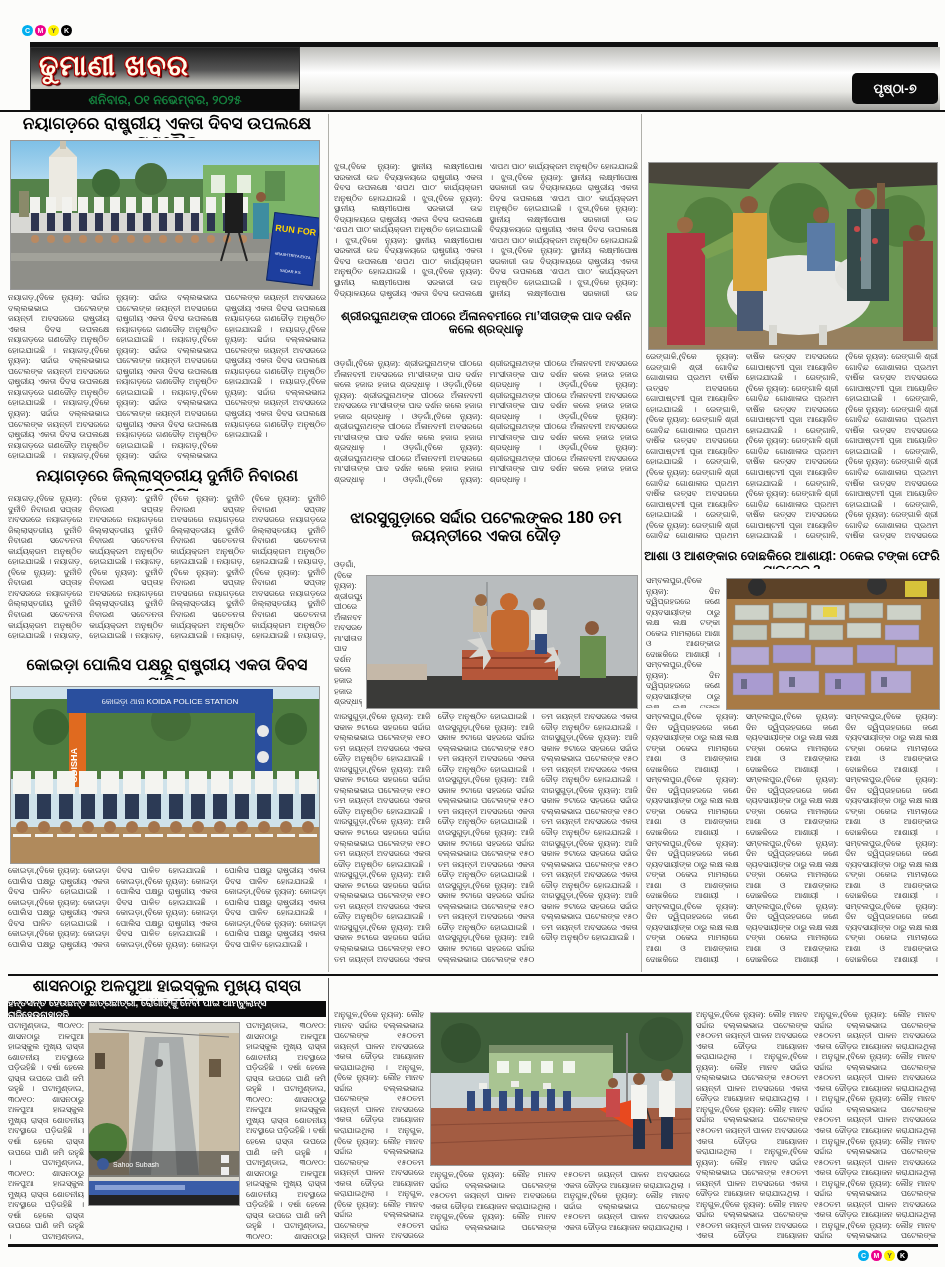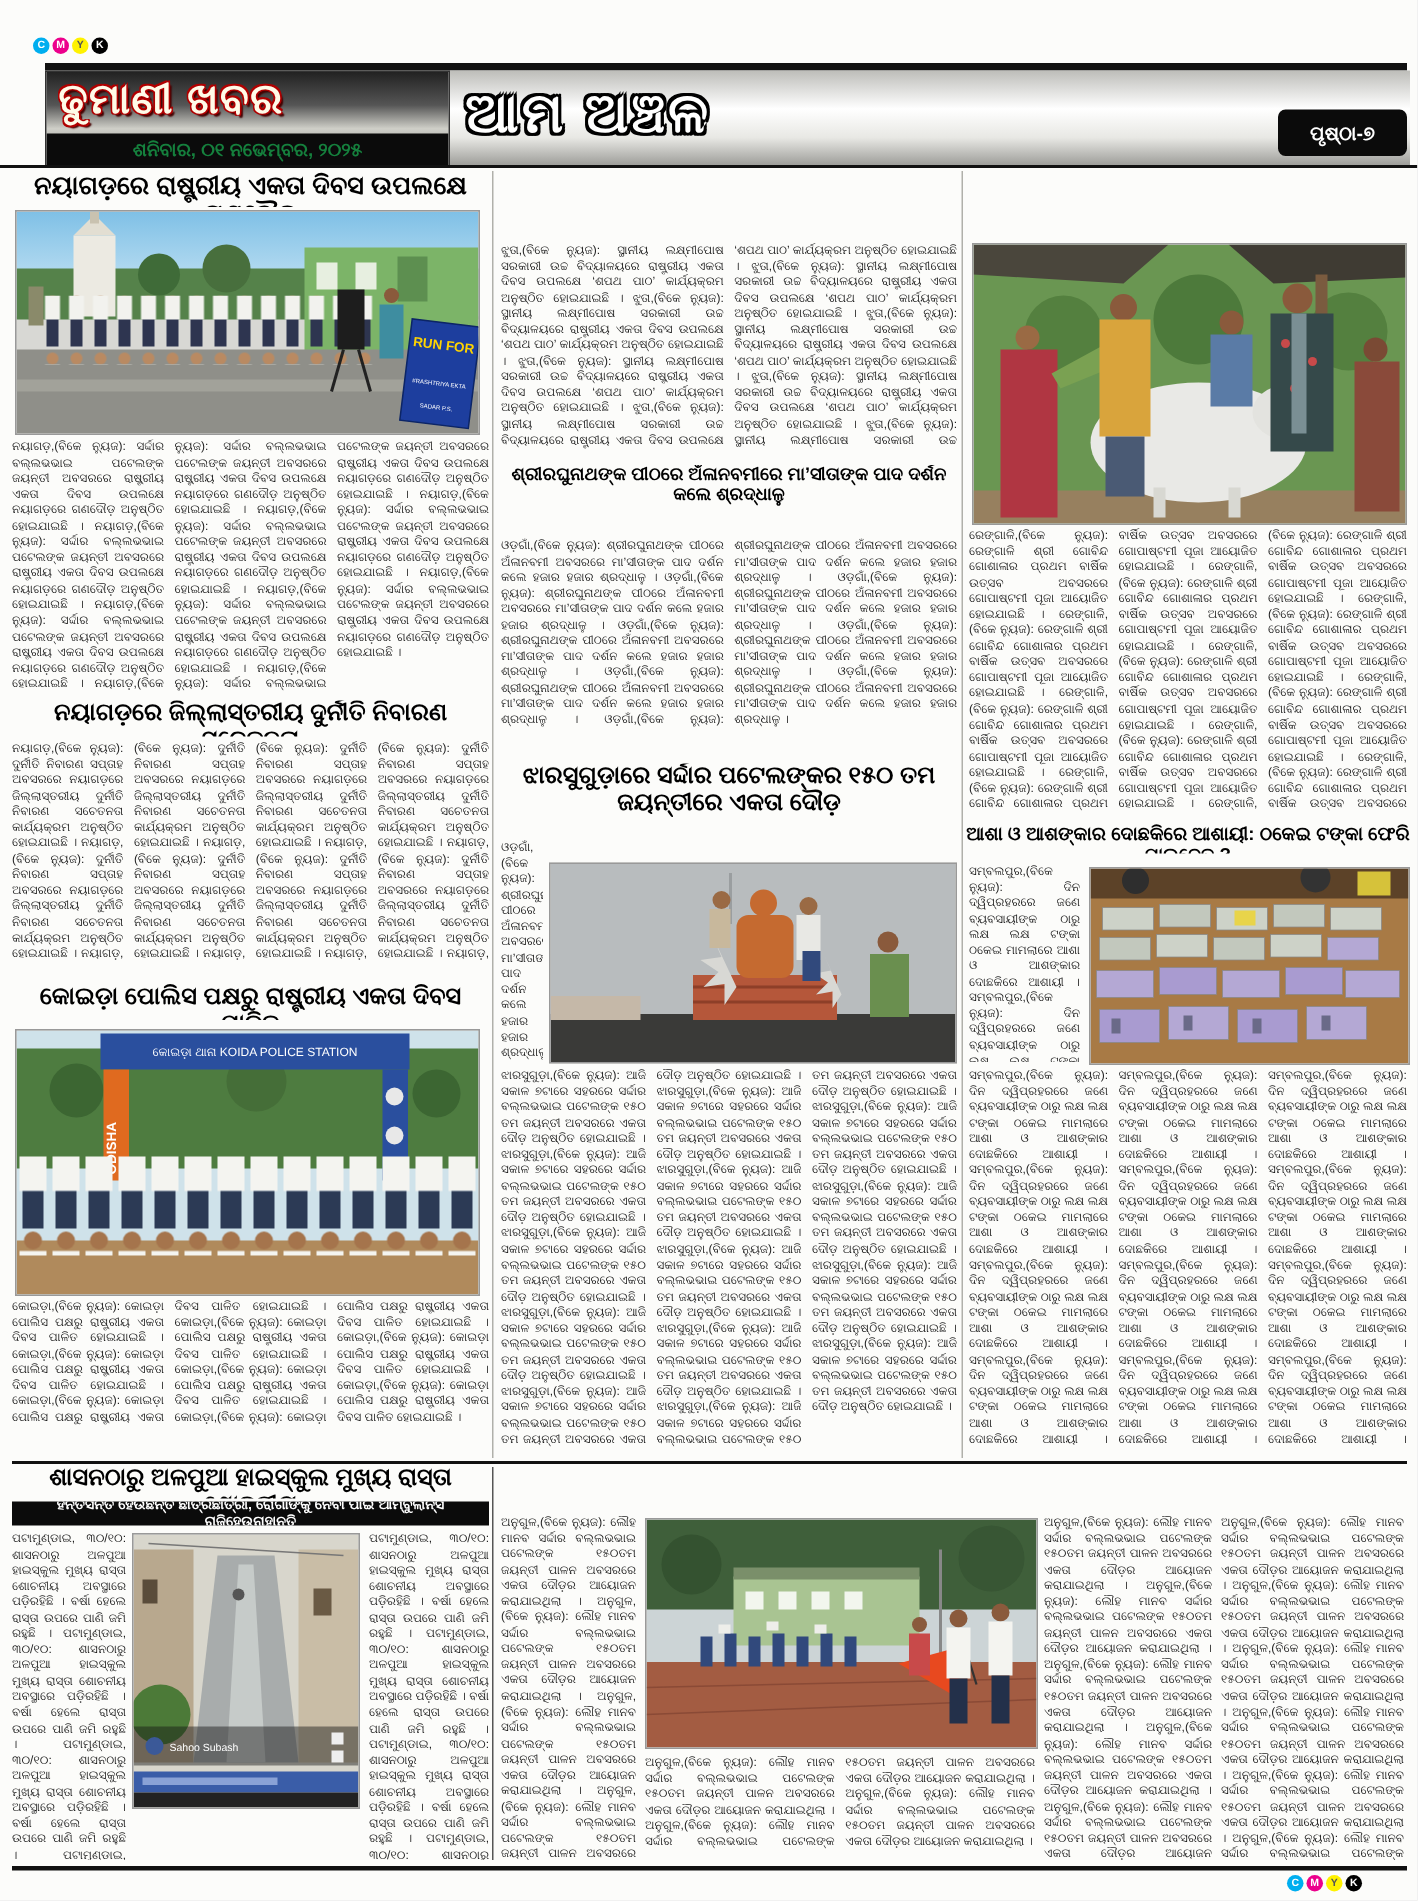--- a/index.html
+++ b/index.html
@@ -23,21 +23,21 @@
   #masthead-box{background:linear-gradient(180deg,#222 0%,#555 35%,#cfcfc8 60%,#777 100%);
                 border:1px solid #333;overflow:hidden;}
   #masthead-title{font-size:28px;font-weight:bold;color:#fffbe8;letter-spacing:1px;
       text-shadow:-1px -1px 0 #b00000,1px -1px 0 #b00000,-1px 1px 0 #b00000,1px 1px 0 #b00000,2px 2px 1px #400;}
   #date-bar{background:#0b0b0b;color:#15803d;font-size:12.5px;font-weight:bold;text-align:center;
             display:flex;align-items:center;justify-content:center;}
   #section-title{font-size:37px;font-weight:bold;color:#fff;letter-spacing:2px;
       text-shadow:-2px -2px 0 #000,2px -2px 0 #000,-2px 2px 0 #000,2px 2px 0 #000,0 -2px 0 #000,0 2px 0 #000,-2px 0 0 #000,2px 0 0 #000;}
   #page-box{background:#0b0b0b;color:#fff;font-size:13px;font-weight:bold;border-radius:5px;
             display:flex;align-items:center;justify-content:center;}
-  #subhead-bar{background:#0b0b0b;color:#fff;font-size:9.5px;font-weight:bold;text-align:center;
+  #subhead-bar{background:#0b0b0b;color:#fff;font-size:9.5px;font-weight:bold;
                display:flex;align-items:center;justify-content:center;overflow:hidden;}
   .headerart{position:absolute;top:47px;left:300px;width:640px;height:64px;
       background:linear-gradient(180deg,#bdbdb9 0%,#fff 40%,#e8e8e4 70%,#9a9a96 100%);}
 </style>
 </head>
 <body>
 
 <div id="page">
 
   <div class="abs cmyk" style="left:22px;top:25px;">
@@ -46,21 +46,20 @@
     <span class="c-y">Y</span>
     <span class="c-k">K</span>
   </div>
 
   <div class="hrule" style="left:30px;top:42px;width:908px;height:5px;"></div>
   <div class="headerart"></div>
   <div id="masthead-box" class="abs" style="left:30px;top:47px;width:268px;height:63px;">
     <div id="masthead-title" class="abs" style="left:8px;top:2px;">ଢୁମାଣୀ ଖବର</div>
     <div id="date-bar" class="abs" style="left:0;top:41px;width:268px;height:22px;">ଶନିବାର, ୦୧ ନଭେମ୍ବର, ୨୦୨୫</div>
   </div>
-  <div id="section-title" class="abs" style="left:310px;top:55px;">ଆମ ଅଞ୍ଚଳ</div>
   <div id="page-box" class="abs" style="left:852px;top:73px;width:86px;height:31px;text-align:right;">ପୃଷ୍ଠା-୭</div>
   <div class="hrule" style="left:0;top:110px;width:945px;height:2px;"></div>
 
   <div class="vrule" style="left:328px;top:114px;height:858px;"></div>
   <div class="vrule" style="left:641px;top:114px;height:858px;"></div>
   <div class="hrule" style="left:8px;top:974px;width:930px;height:2px;"></div>
   <div class="vrule" style="left:328px;top:978px;height:262px;background:#555;"></div>
 
   <div class="abs hl" style="left:8px;top:114px;width:318px;height:24px;font-size:17px;">ନୟାଗଡ଼ରେ ରାଷ୍ଟ୍ରୀୟ ଏକତା ଦିବସ ଉପଲକ୍ଷେ ଗଣଦୌଡ଼</div>
 
@@ -163,21 +162,21 @@
       <rect y="172" width="150" height="10" fill="#222"></rect>
     </svg>
   </div>
   <div class="abs body-text" style="left:246px;top:1021px;width:80px;height:219px;">ପଟାମୁଣ୍ଡାଇ, ୩୦/୧୦: ଶାସନଠାରୁ ଅଳପୁଆ ହାଇସ୍କୁଲ ମୁଖ୍ୟ ରାସ୍ତା ଶୋଚନୀୟ ଅବସ୍ଥାରେ ପଡ଼ିରହିଛି । ବର୍ଷା ହେଲେ ରାସ୍ତା ଉପରେ ପାଣି ଜମି ରହୁଛି । ପଟାମୁଣ୍ଡାଇ, ୩୦/୧୦: ଶାସନଠାରୁ ଅଳପୁଆ ହାଇସ୍କୁଲ ମୁଖ୍ୟ ରାସ୍ତା ଶୋଚନୀୟ ଅବସ୍ଥାରେ ପଡ଼ିରହିଛି । ବର୍ଷା ହେଲେ ରାସ୍ତା ଉପରେ ପାଣି ଜମି ରହୁଛି । ପଟାମୁଣ୍ଡାଇ, ୩୦/୧୦: ଶାସନଠାରୁ ଅଳପୁଆ ହାଇସ୍କୁଲ ମୁଖ୍ୟ ରାସ୍ତା ଶୋଚନୀୟ ଅବସ୍ଥାରେ ପଡ଼ିରହିଛି । ବର୍ଷା ହେଲେ ରାସ୍ତା ଉପରେ ପାଣି ଜମି ରହୁଛି । ପଟାମୁଣ୍ଡାଇ, ୩୦/୧୦: ଶାସନଠାରୁ ଅଳପୁଆ ହାଇସ୍କୁଲ ମୁଖ୍ୟ ରାସ୍ତା ଶୋଚନୀୟ ଅବସ୍ଥାରେ ପଡ଼ିରହିଛି । ବର୍ଷା ହେଲେ ରାସ୍ତା ଉପରେ ପାଣି ଜମି ରହୁଛି । ପଟାମୁଣ୍ଡାଇ, ୩୦/୧୦: ଶାସନଠାରୁ ଅଳପୁଆ ହାଇସ୍କୁଲ ମୁଖ୍ୟ ରାସ୍ତା ଶୋଚନୀୟ ଅବସ୍ଥାରେ ପଡ଼ିରହିଛି । ବର୍ଷା ହେଲେ ରାସ୍ତା ଉପରେ ପାଣି ଜମି ରହୁଛି ।</div>
 
   <div class="abs body-text cols2" style="left:334px;top:162px;width:304px;height:146px;">ଝୁତା,(ବିକେ ନ୍ୟୁଜ): ସ୍ଥାନୀୟ ଲକ୍ଷ୍ମୀପୋଷ ସରକାରୀ ଉଚ୍ଚ ବିଦ୍ୟାଳୟରେ ରାଷ୍ଟ୍ରୀୟ ଏକତା ଦିବସ ଉପଲକ୍ଷେ ‘ଶପଥ ପାଠ’ କାର୍ଯ୍ୟକ୍ରମ ଅନୁଷ୍ଠିତ ହୋଇଯାଇଛି । ଝୁତା,(ବିକେ ନ୍ୟୁଜ): ସ୍ଥାନୀୟ ଲକ୍ଷ୍ମୀପୋଷ ସରକାରୀ ଉଚ୍ଚ ବିଦ୍ୟାଳୟରେ ରାଷ୍ଟ୍ରୀୟ ଏକତା ଦିବସ ଉପଲକ୍ଷେ ‘ଶପଥ ପାଠ’ କାର୍ଯ୍ୟକ୍ରମ ଅନୁଷ୍ଠିତ ହୋଇଯାଇଛି । ଝୁତା,(ବିକେ ନ୍ୟୁଜ): ସ୍ଥାନୀୟ ଲକ୍ଷ୍ମୀପୋଷ ସରକାରୀ ଉଚ୍ଚ ବିଦ୍ୟାଳୟରେ ରାଷ୍ଟ୍ରୀୟ ଏକତା ଦିବସ ଉପଲକ୍ଷେ ‘ଶପଥ ପାଠ’ କାର୍ଯ୍ୟକ୍ରମ ଅନୁଷ୍ଠିତ ହୋଇଯାଇଛି । ଝୁତା,(ବିକେ ନ୍ୟୁଜ): ସ୍ଥାନୀୟ ଲକ୍ଷ୍ମୀପୋଷ ସରକାରୀ ଉଚ୍ଚ ବିଦ୍ୟାଳୟରେ ରାଷ୍ଟ୍ରୀୟ ଏକତା ଦିବସ ଉପଲକ୍ଷେ ‘ଶପଥ ପାଠ’ କାର୍ଯ୍ୟକ୍ରମ ଅନୁଷ୍ଠିତ ହୋଇଯାଇଛି । ଝୁତା,(ବିକେ ନ୍ୟୁଜ): ସ୍ଥାନୀୟ ଲକ୍ଷ୍ମୀପୋଷ ସରକାରୀ ଉଚ୍ଚ ବିଦ୍ୟାଳୟରେ ରାଷ୍ଟ୍ରୀୟ ଏକତା ଦିବସ ଉପଲକ୍ଷେ ‘ଶପଥ ପାଠ’ କାର୍ଯ୍ୟକ୍ରମ ଅନୁଷ୍ଠିତ ହୋଇଯାଇଛି । ଝୁତା,(ବିକେ ନ୍ୟୁଜ): ସ୍ଥାନୀୟ ଲକ୍ଷ୍ମୀପୋଷ ସରକାରୀ ଉଚ୍ଚ ବିଦ୍ୟାଳୟରେ ରାଷ୍ଟ୍ରୀୟ ଏକତା ଦିବସ ଉପଲକ୍ଷେ ‘ଶପଥ ପାଠ’ କାର୍ଯ୍ୟକ୍ରମ ଅନୁଷ୍ଠିତ ହୋଇଯାଇଛି । ଝୁତା,(ବିକେ ନ୍ୟୁଜ): ସ୍ଥାନୀୟ ଲକ୍ଷ୍ମୀପୋଷ ସରକାରୀ ଉଚ୍ଚ ବିଦ୍ୟାଳୟରେ ରାଷ୍ଟ୍ରୀୟ ଏକତା ଦିବସ ଉପଲକ୍ଷେ ‘ଶପଥ ପାଠ’ କାର୍ଯ୍ୟକ୍ରମ ଅନୁଷ୍ଠିତ ହୋଇଯାଇଛି । ଝୁତା,(ବିକେ ନ୍ୟୁଜ): ସ୍ଥାନୀୟ ଲକ୍ଷ୍ମୀପୋଷ ସରକାରୀ ଉଚ୍ଚ ବିଦ୍ୟାଳୟରେ ରାଷ୍ଟ୍ରୀୟ ଏକତା ଦିବସ ଉପଲକ୍ଷେ ‘ଶପଥ ପାଠ’ କାର୍ଯ୍ୟକ୍ରମ ଅନୁଷ୍ଠିତ ହୋଇଯାଇଛି ।</div>
 
   <div class="abs hl" style="left:334px;top:310px;width:304px;height:46px;font-size:12px;">ଶ୍ରୀରଘୁନାଥଙ୍କ ପୀଠରେ ଅଁଳାନବମୀରେ ମା’ସୀତାଙ୍କ ପାଦ ଦର୍ଶନ କଲେ ଶ୍ରଦ୍ଧାଳୁ</div>
   <div class="abs body-text cols2" style="left:334px;top:359px;width:304px;height:148px;">ଓଡ଼ଗାଁ,(ବିକେ ନ୍ୟୁଜ): ଶ୍ରୀରଘୁନାଥଙ୍କ ପୀଠରେ ଅଁଳାନବମୀ ଅବସରରେ ମା’ସୀତାଙ୍କ ପାଦ ଦର୍ଶନ କଲେ ହଜାର ହଜାର ଶ୍ରଦ୍ଧାଳୁ । ଓଡ଼ଗାଁ,(ବିକେ ନ୍ୟୁଜ): ଶ୍ରୀରଘୁନାଥଙ୍କ ପୀଠରେ ଅଁଳାନବମୀ ଅବସରରେ ମା’ସୀତାଙ୍କ ପାଦ ଦର୍ଶନ କଲେ ହଜାର ହଜାର ଶ୍ରଦ୍ଧାଳୁ । ଓଡ଼ଗାଁ,(ବିକେ ନ୍ୟୁଜ): ଶ୍ରୀରଘୁନାଥଙ୍କ ପୀଠରେ ଅଁଳାନବମୀ ଅବସରରେ ମା’ସୀତାଙ୍କ ପାଦ ଦର୍ଶନ କଲେ ହଜାର ହଜାର ଶ୍ରଦ୍ଧାଳୁ । ଓଡ଼ଗାଁ,(ବିକେ ନ୍ୟୁଜ): ଶ୍ରୀରଘୁନାଥଙ୍କ ପୀଠରେ ଅଁଳାନବମୀ ଅବସରରେ ମା’ସୀତାଙ୍କ ପାଦ ଦର୍ଶନ କଲେ ହଜାର ହଜାର ଶ୍ରଦ୍ଧାଳୁ । ଓଡ଼ଗାଁ,(ବିକେ ନ୍ୟୁଜ): ଶ୍ରୀରଘୁନାଥଙ୍କ ପୀଠରେ ଅଁଳାନବମୀ ଅବସରରେ ମା’ସୀତାଙ୍କ ପାଦ ଦର୍ଶନ କଲେ ହଜାର ହଜାର ଶ୍ରଦ୍ଧାଳୁ । ଓଡ଼ଗାଁ,(ବିକେ ନ୍ୟୁଜ): ଶ୍ରୀରଘୁନାଥଙ୍କ ପୀଠରେ ଅଁଳାନବମୀ ଅବସରରେ ମା’ସୀତାଙ୍କ ପାଦ ଦର୍ଶନ କଲେ ହଜାର ହଜାର ଶ୍ରଦ୍ଧାଳୁ । ଓଡ଼ଗାଁ,(ବିକେ ନ୍ୟୁଜ): ଶ୍ରୀରଘୁନାଥଙ୍କ ପୀଠରେ ଅଁଳାନବମୀ ଅବସରରେ ମା’ସୀତାଙ୍କ ପାଦ ଦର୍ଶନ କଲେ ହଜାର ହଜାର ଶ୍ରଦ୍ଧାଳୁ । ଓଡ଼ଗାଁ,(ବିକେ ନ୍ୟୁଜ): ଶ୍ରୀରଘୁନାଥଙ୍କ ପୀଠରେ ଅଁଳାନବମୀ ଅବସରରେ ମା’ସୀତାଙ୍କ ପାଦ ଦର୍ଶନ କଲେ ହଜାର ହଜାର ଶ୍ରଦ୍ଧାଳୁ ।</div>
 
-  <div class="abs hl" style="left:334px;top:509px;width:304px;height:48px;font-size:16px;">ଝାରସୁଗୁଡ଼ାରେ ସର୍ଦ୍ଦାର ପଟେଲଙ୍କର ୧୫୦ ତମ ଜୟନ୍ତୀରେ ଏକତା ଦୌଡ଼</div>
+  <div class="abs hl" style="left:334px;top:509px;width:304px;height:48px;font-size:16px;">ଝାରସୁଗୁଡ଼ାରେ ସର୍ଦ୍ଦାର ପଟେଲଙ୍କର 180 ତମ ଜୟନ୍ତୀରେ ଏକତା ଦୌଡ଼</div>
   <div class="abs body-text" style="left:334px;top:560px;width:28px;height:148px;">ଓଡ଼ଗାଁ,(ବିକେ ନ୍ୟୁଜ): ଶ୍ରୀରଘୁନାଥଙ୍କ ପୀଠରେ ଅଁଳାନବମୀ ଅବସରରେ ମା’ସୀତାଙ୍କ ପାଦ ଦର୍ଶନ କଲେ ହଜାର ହଜାର ଶ୍ରଦ୍ଧାଳୁ । ଓଡ଼ଗାଁ,(ବିକେ ନ୍ୟୁଜ): ଶ୍ରୀରଘୁନାଥଙ୍କ ପୀଠରେ ଅଁଳାନବମୀ ଅବସରରେ ମା’ସୀତାଙ୍କ ପାଦ ଦର୍ଶନ କଲେ ହଜାର ହଜାର ଶ୍ରଦ୍ଧାଳୁ ।</div>
   <div class="ph" style="left:366px;top:575px;width:270px;height:132px;">
     <svg width="270" height="132" viewBox="0 0 270 132">
       <rect width="270" height="132" fill="#b8bcbe"></rect>
       <line x1="120" y1="6" x2="120" y2="40" stroke="#9a9ea0" stroke-width="2"></line>
       <rect y="100" width="270" height="32" fill="#3a3a38"></rect>
       <rect x="0" y="88" width="60" height="16" fill="#c5b8a8"></rect>
       <rect x="95" y="74" width="96" height="30" fill="#b5573a"></rect>
       <line x1="95" y1="82" x2="191" y2="82" stroke="#8e3f28" stroke-width="2"></line>
       <line x1="95" y1="92" x2="191" y2="92" stroke="#8e3f28" stroke-width="2"></line>

